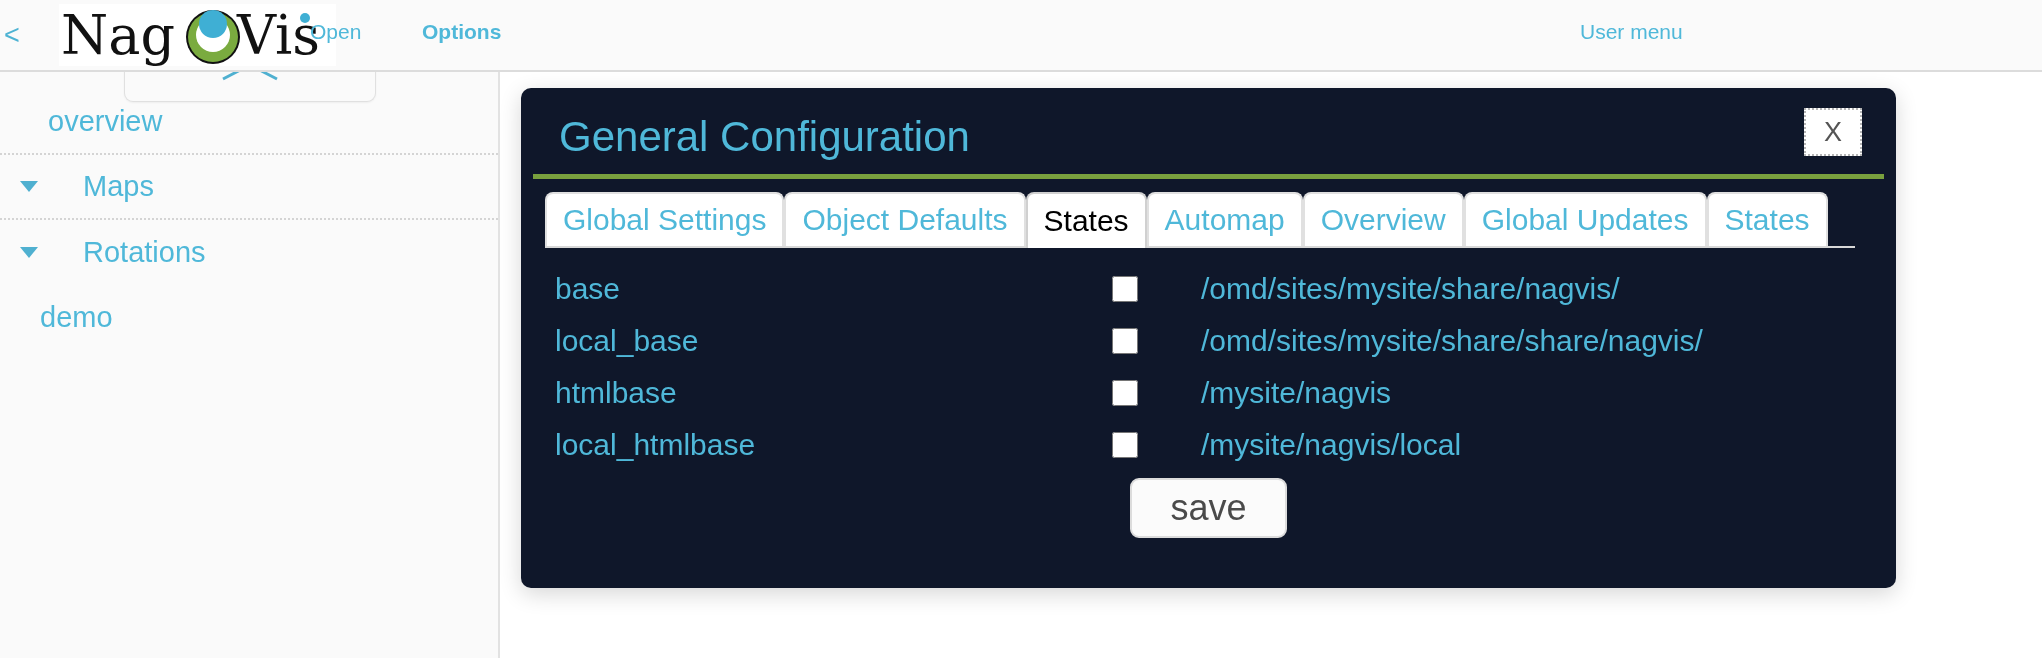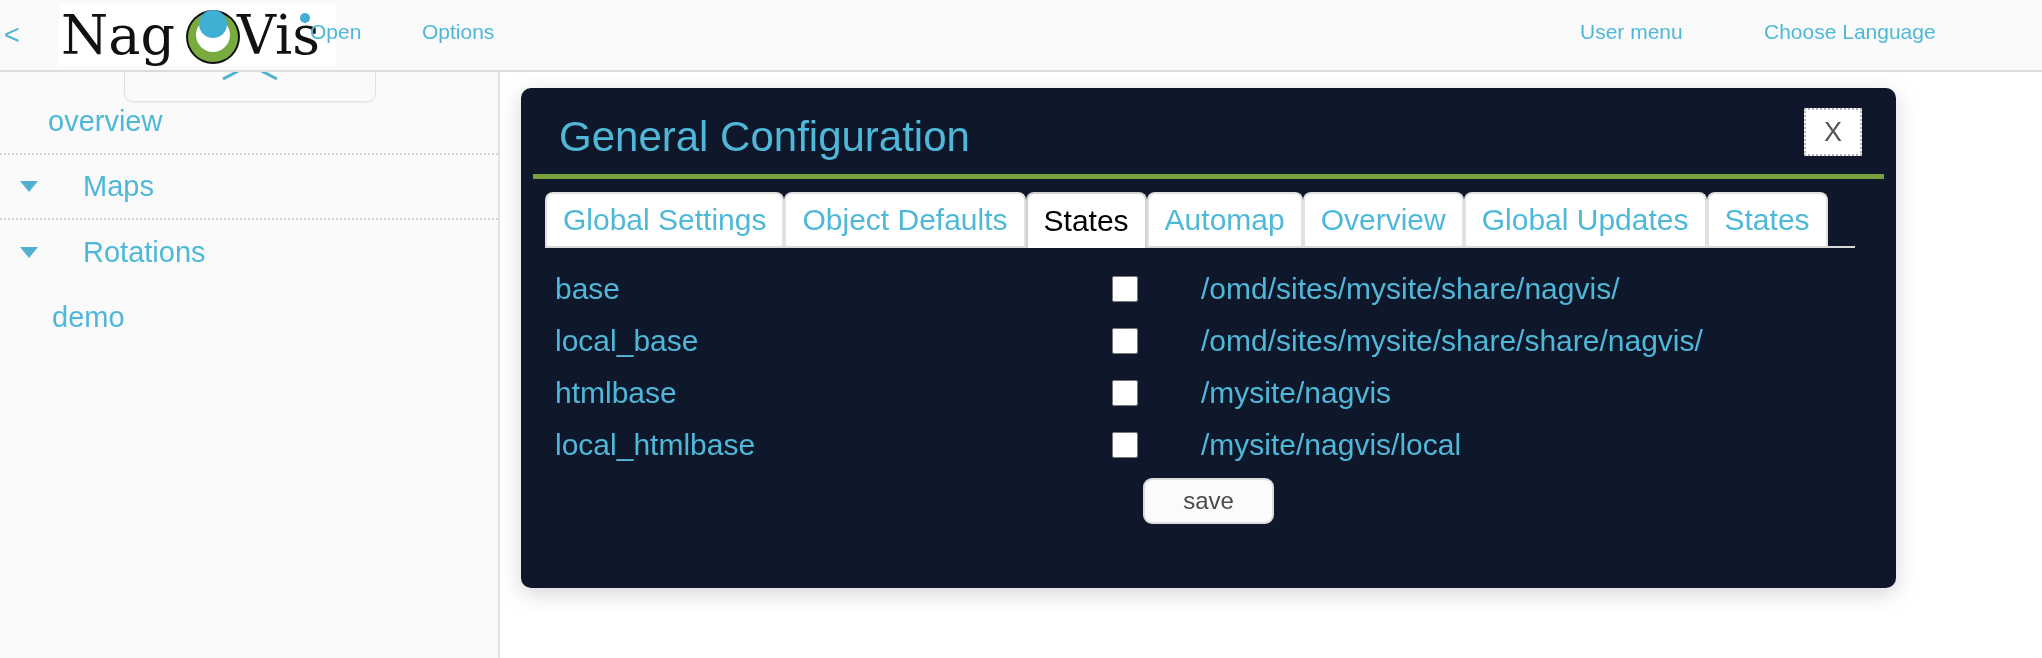--- a/index.html
+++ b/index.html
@@ -53,21 +53,21 @@
   .logo svg { display: block; }
 
   .header-link {
     color: #4fb8d9;
     font-size: 21px;
     text-decoration: none;
     white-space: nowrap;
     font-family: "Liberation Sans", sans-serif;
   }
   .nav-open    { position: absolute; left: 310px; top: 20px; }
-  .nav-options { position: absolute; left: 422px; top: 20px; }
+  .nav-options { position: absolute; left: 422px; top: 20px; font-weight: bold; }
   .nav-user    { position: absolute; left: 1580px; top: 20px; }
   .nav-lang    { position: absolute; left: 1764px; top: 20px; }
 
   
   .sidebar {
     position: absolute;
     left: 0; top: 72px;
     width: 500px;
     height: 586px;
     background: #fafafa;
@@ -114,21 +114,21 @@
   }
   .tree-label {
     color: #4fb8d9;
     font-size: 29px;
     text-decoration: none;
     white-space: nowrap;
     font-family: "Liberation Sans", sans-serif;
     margin-left: 36px;
   }
   .tree-label.indent-leaf { margin-left: 48px; }
-  .tree-label.indent-child { margin-left: 52px; }
+  .tree-label.indent-child { margin-left: 40px; }
 
   
   .dialog {
     position: absolute;
     left: 521px;
     top: 88px;
     width: 1375px;
     height: 500px;
     background: #0f172a;
     border-radius: 10px;
@@ -255,21 +255,21 @@
     left: 0;
     width: 1375px;
     display: flex;
     justify-content: center;
   }
   .save-button {
     background: #fbfbfb;
     border: 2px solid #dcdcdc;
     border-radius: 9px;
     color: #4a4a4a;
-    font-size: 24px;
+    font-size: 36px;
     padding: 7px 38px;
     cursor: pointer;
     font-family: "Liberation Sans", sans-serif;
   }
 </style>
 </head>
 <body>
 
 <div class="header">
 
@@ -285,21 +285,20 @@
         <circle cx="154" cy="20" r="14" fill="#3fafd4"></circle>
         <text x="178" y="50" font-family="DejaVu Serif, serif" font-size="54" fill="#111111">Vis</text>
         <circle cx="246" cy="14" r="5" fill="#3fafd4"></circle>
       </svg>
     </span>
   </div>
 
   <a class="header-link nav-open" href="#">Open</a>
   <a class="header-link nav-options" href="#">Options</a>
   <a class="header-link nav-user" href="#">User menu</a>
-  <a class="header-link nav-lang" href="#">Choose Language</a>
 </div>
 
 <div class="sidebar">
 
   <div class="sidebar-searchbox">
     <span class="chevron-up">
       <svg width="62" height="20" viewBox="0 0 62 20" xmlns="http://www.w3.org/2000/svg">
         <polyline points="4,17 31,3 58,17" fill="none" stroke="#4fb0d0" stroke-width="3"></polyline>
       </svg>
     </span>

